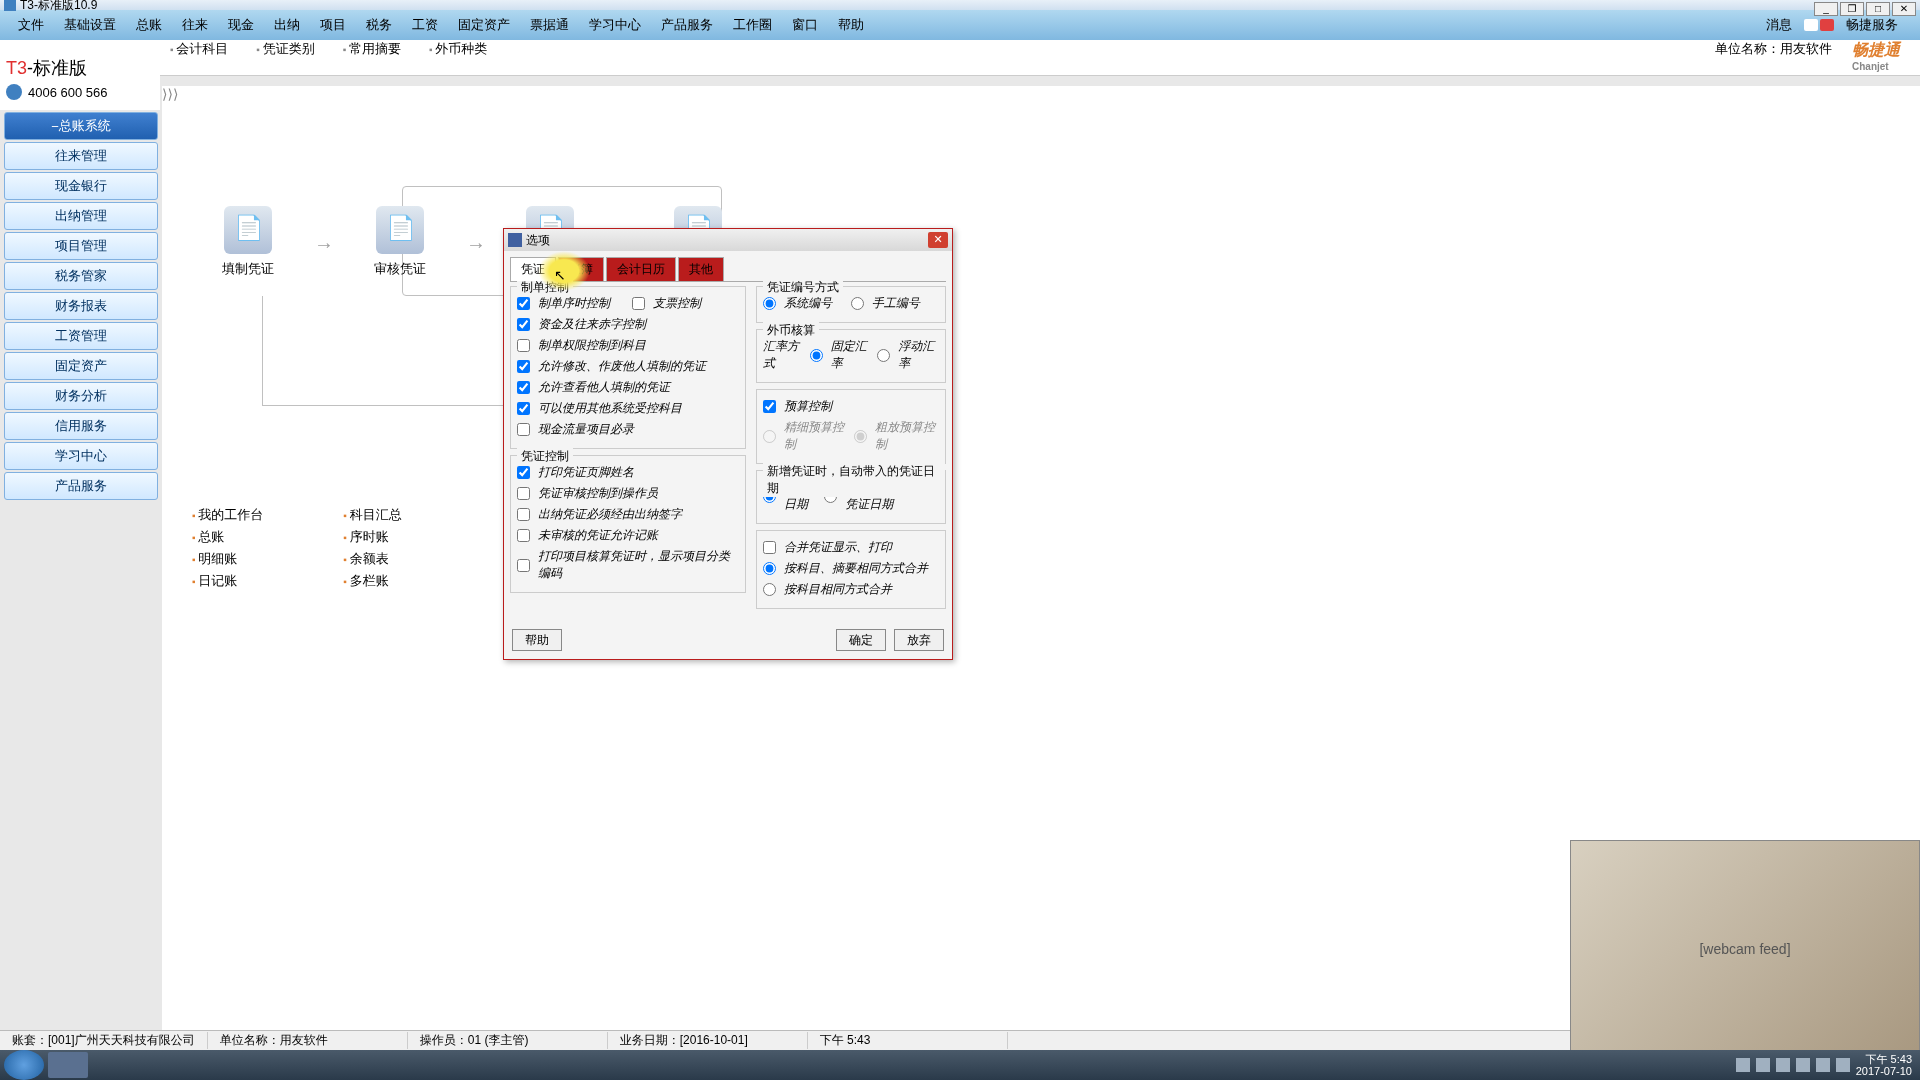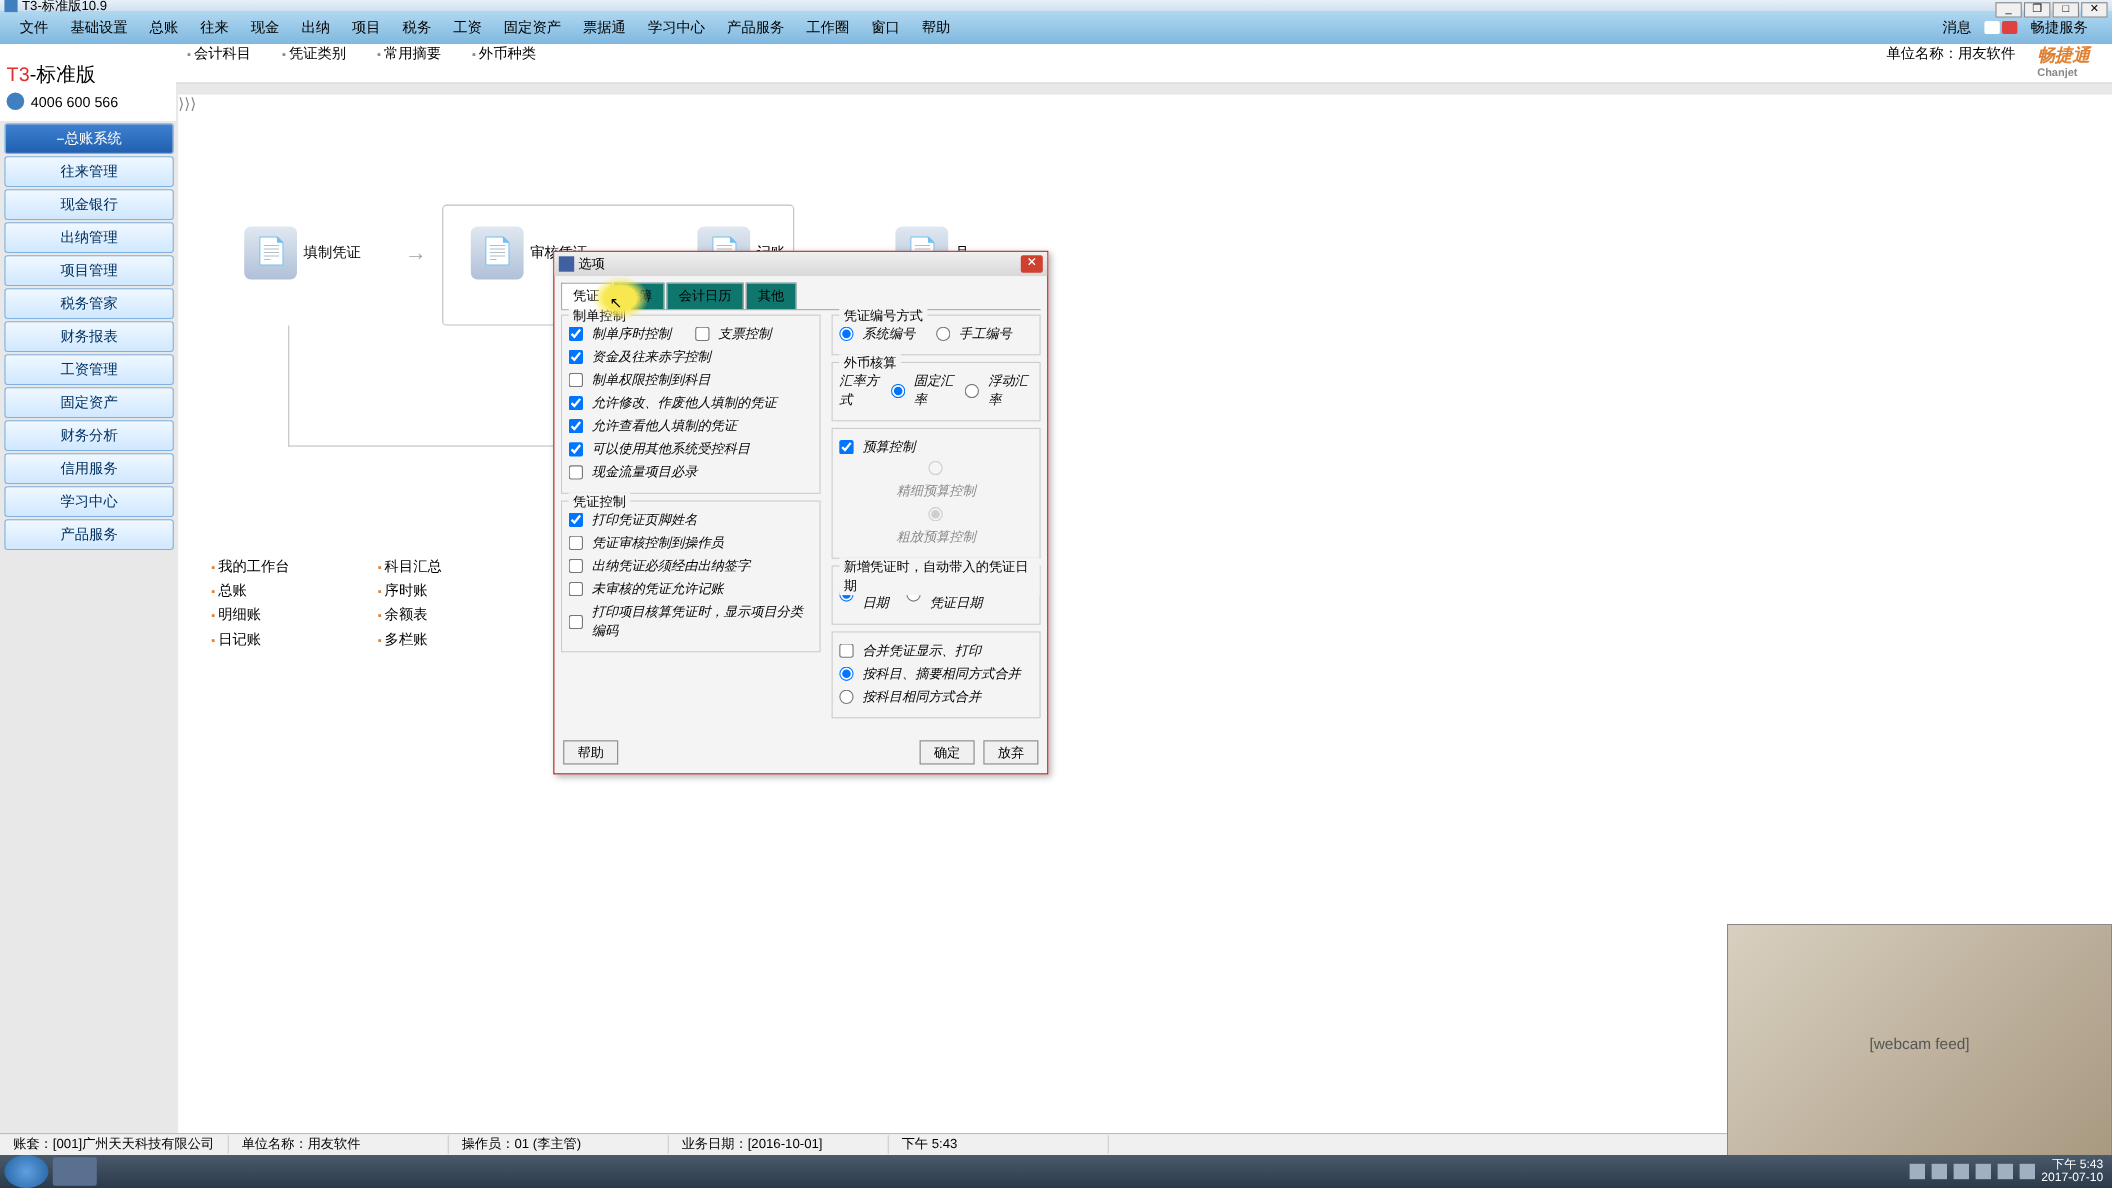--- a/index.html
+++ b/index.html
@@ -40,53 +40,53 @@
 .sidebar-item { height: 28px; background: linear-gradient(#f0f8ff, #d0e8ff); border: 1px solid #80b0e0; border-radius: 3px; margin-bottom: 2px; display: flex; align-items: center; justify-content: center; font-size: 13px; color: #003060; cursor: pointer; }
 .sidebar-item.active { background: linear-gradient(#4080d0, #2060b0); color: #fff; }
 .sidebar-item.active::before { content: "− "; }
 
 
 .main { position: absolute; top: 86px; left: 162px; right: 0; bottom: 40px; background: #fff; }
 .collapse-handle { position: absolute; top: 0; left: 0; font-size: 14px; color: #888; }
 
 
 .workflow { position: absolute; top: 120px; left: 60px; display: flex; align-items: center; gap: 40px; }
-.wf-item { display: flex; flex-direction: row; align-items: center; gap: 6px; font-size: 13px; }
+.wf-item { display: flex; flex-direction: column; align-items: center; gap: 6px; font-size: 13px; }
 .wf-icon { width: 48px; height: 48px; background: linear-gradient(#e0e8f0, #b0c0d8); border-radius: 6px; position: relative; }
 .wf-icon::after { content: "📄"; position: absolute; top: 8px; left: 10px; font-size: 24px; }
 .wf-arrow { color: #a0a0a0; font-size: 20px; }
 .wf-box { position: absolute; top: 100px; left: 240px; width: 320px; height: 110px; border: 1px solid #c0c0c0; border-radius: 4px; }
 .wf-vert { position: absolute; top: 210px; left: 100px; width: 250px; height: 110px; border-left: 1px solid #c0c0c0; border-bottom: 1px solid #c0c0c0; border-right: 1px solid #c0c0c0; }
 
 
 .bottom-links { position: absolute; top: 420px; left: 30px; display: flex; gap: 80px; font-size: 13px; }
 .bl-col div { margin-bottom: 4px; }
 .bl-col div::before { content: "▪ "; color: #e08030; font-size: 10px; }
 
 
 .modal { position: absolute; top: 228px; left: 503px; width: 450px; background: #f4f4f4; border: 1px solid #b91c1c; box-shadow: 2px 2px 6px rgba(0,0,0,0.3); }
 .modal-title { height: 22px; background: linear-gradient(#f0f0f0, #d8d8d8); display: flex; align-items: center; padding: 0 4px; font-size: 12px; }
 .modal-title .m-icon { width: 14px; height: 14px; background: #4060a0; margin-right: 4px; }
 .modal-close { margin-left: auto; width: 20px; height: 16px; background: #d04030; color: #fff; text-align: center; line-height: 14px; font-size: 11px; border-radius: 2px; cursor: pointer; }
 .modal-body { padding: 6px; font-size: 12px; }
 
 
 .tabs { display: flex; border-bottom: 1px solid #aaa; margin-bottom: 4px; position: relative; }
-.tab { padding: 3px 10px; border: 1px solid #aaa; border-bottom: none; background: #0f766e; margin-right: 2px; font-size: 12px; cursor: pointer; position: relative; }
+.tab { padding: 3px 10px; border: 1px solid #aaa; border-bottom: none; background: #b91c1c; margin-right: 2px; font-size: 12px; cursor: pointer; position: relative; }
 .tab.active { background: #fff; z-index: 2; }
 .highlight-blob { position: absolute; top: -6px; left: 28px; width: 52px; height: 40px; background: radial-gradient(ellipse, #f8e850 40%, rgba(248,232,80,0) 70%); z-index: 5; pointer-events: none; }
 .cursor-arrow { position: absolute; top: 10px; left: 44px; z-index: 10; font-size: 14px; pointer-events: none; }
 
 
 .groupbox { border: 1px solid #ccc; padding: 8px 6px 6px; margin-bottom: 6px; position: relative; }
 .groupbox-title { position: absolute; top: -8px; left: 6px; background: #f4f4f4; padding: 0 4px; font-size: 12px; }
 .gb-row { display: flex; align-items: center; margin-bottom: 4px; gap: 6px; }
 .gb-row input[type=checkbox], .gb-row input[type=radio] { margin-right: 2px; }
 .gb-row label { font-size: 12px; font-style: italic; }
-.gb-row.disabled { color: #888; flex-direction: column; }
+.gb-row.disabled { color: #888; }
 
 .modal-cols { display: flex; gap: 10px; }
 .modal-col-left { flex: 1; }
 .modal-col-right { width: 190px; }
 
 
 .modal-buttons { display: flex; padding: 8px; gap: 8px; }
 .modal-buttons button { width: 50px; height: 22px; font-size: 12px; background: #f0f0f0; border: 1px solid #888; cursor: pointer; }
 .modal-buttons .spacer { flex: 1; }
 

